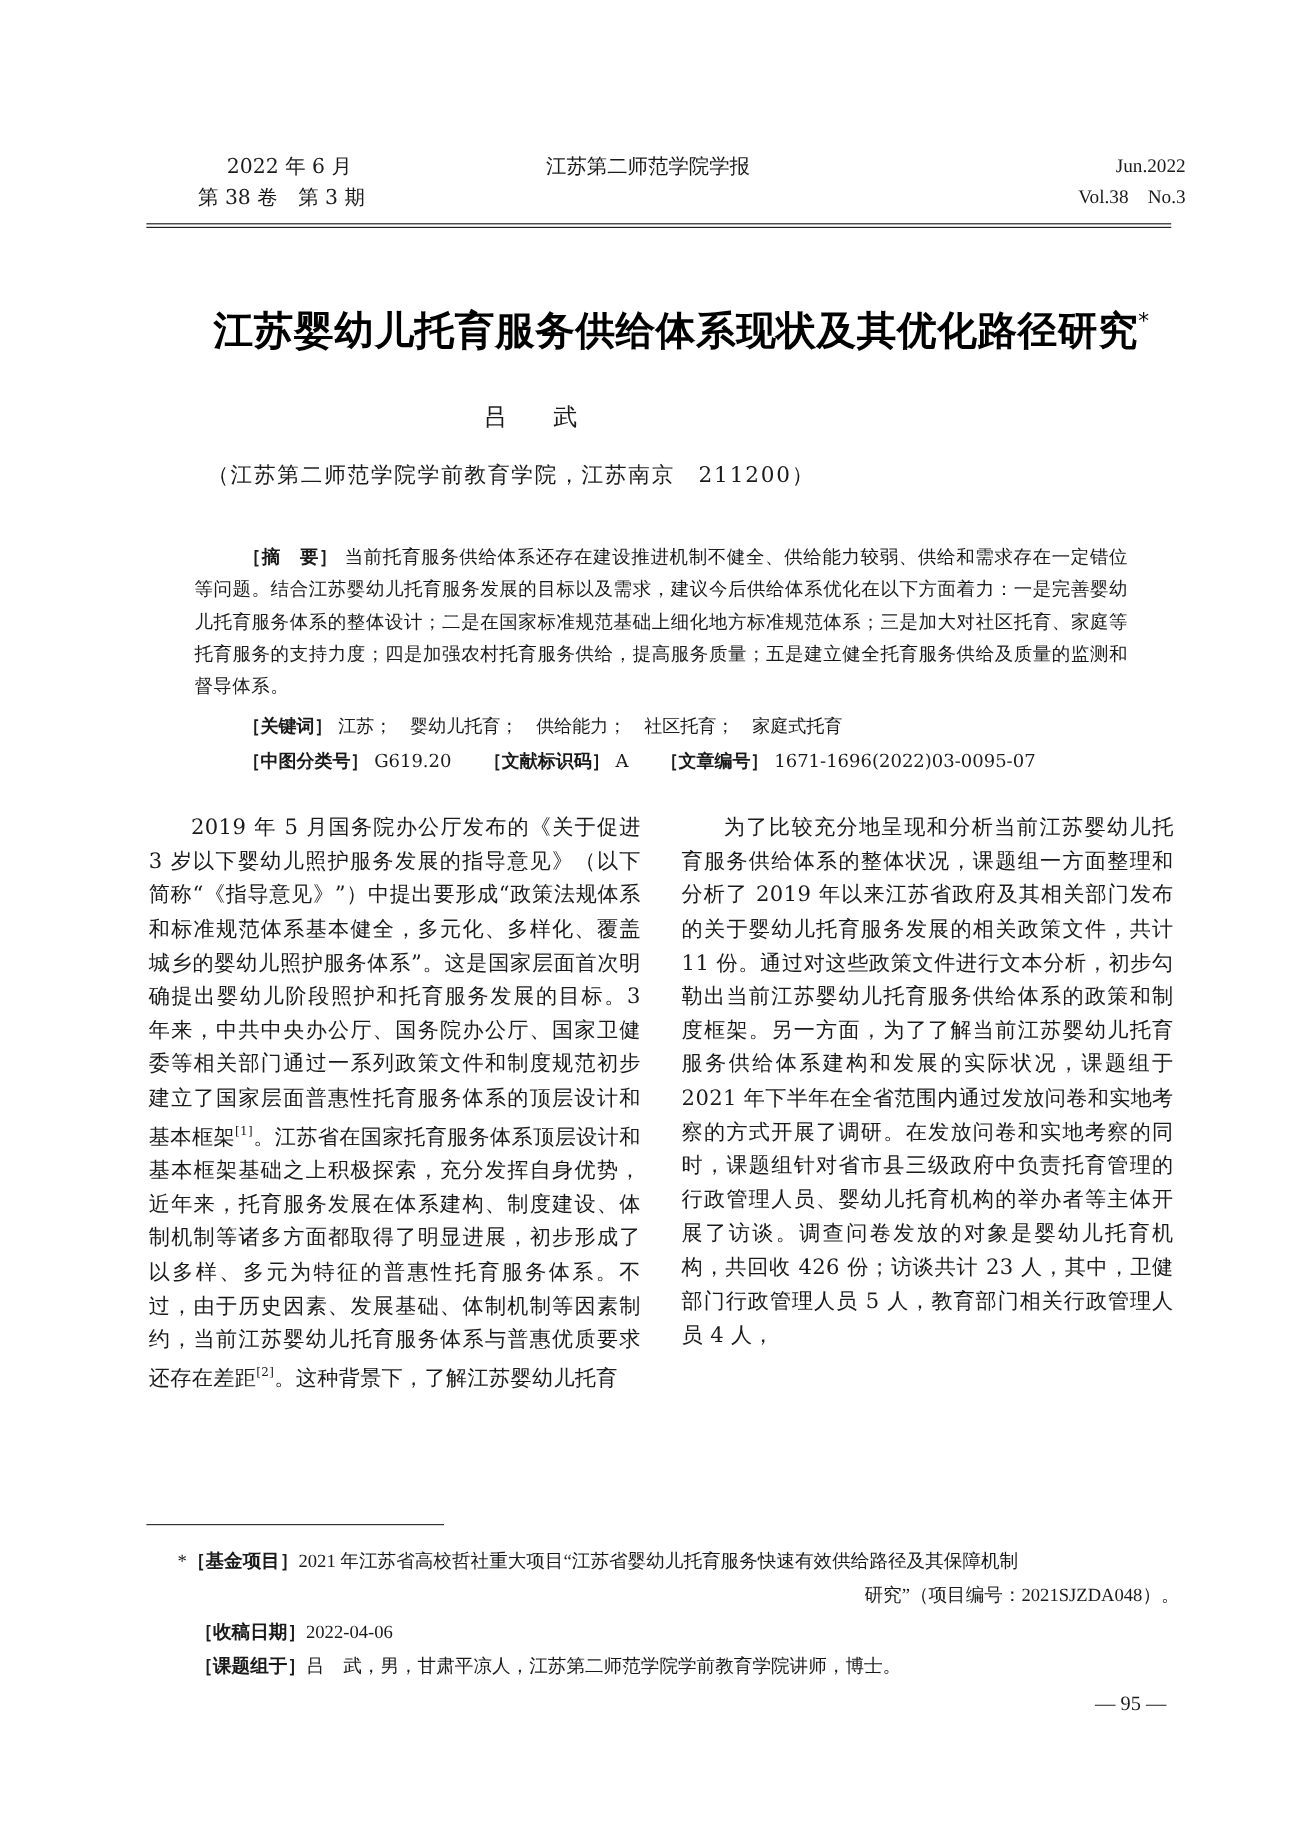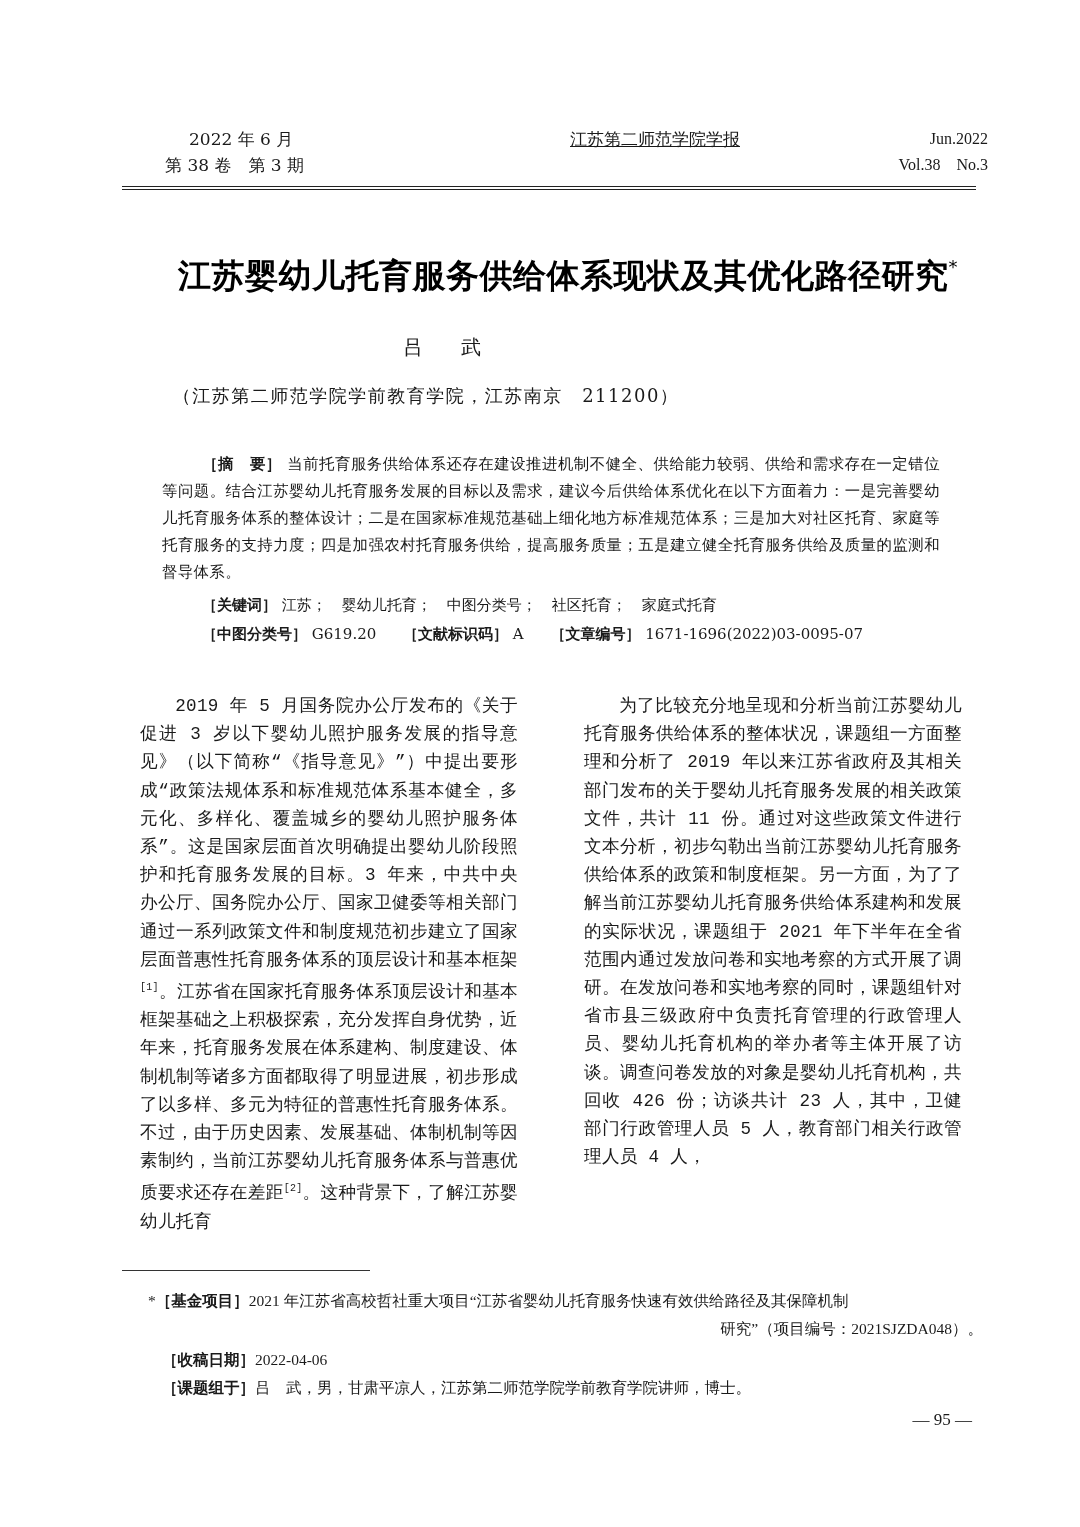--- a/index.html
+++ b/index.html
@@ -2,40 +2,40 @@
 <html><head>
 <meta charset="utf-8">
 <style>
   html, body { margin: 0; padding: 0; background: #ffffff; }
   body { width: 1080px; height: 1527px; position: relative; overflow: hidden;
          font-family: "DejaVu Serif", "Liberation Serif", serif; color: #1a1a1a; }
   .abs { position: absolute; }
   .hdr { font-size: 17px; line-height: 26px; }
   .hdr-left { left: 122px; top: 126px; margin-left: 43px; }
   .hdr-left div:first-child { padding-left: 24px; }
-  .hdr-center { left: 340px; width: 400px; top: 126px; text-align: right; text-decoration: underline; }
+  .hdr-center { left: 340px; width: 400px; top: 126px; text-align: center; }
   .hdr-center .en { font-family: "Liberation Serif", serif; font-size: 15px; }
   .hdr-right { right: 92px; top: 126px; text-align: right; font-family: "Liberation Serif", serif; font-size: 16px; }
   .hdr-rule { left: 122px; width: 854px; top: 186px; height: 4px;
               border-top: 1.5px solid #222; border-bottom: 1px solid #222; box-sizing: border-box; }
   .title { left: 0; width: 1080px; top: 254px; text-align: center; font-family: "DejaVu Sans", sans-serif;
            font-weight: bold; font-size: 33px; letter-spacing: 0.5px; color: #000000; padding-left: 28px; }
   .title sup { font-size: 18px; font-weight: normal; vertical-align: 14px; }
   .author { left: 0; width: 888px; top: 334px; text-align: center; font-size: 20px; letter-spacing: 4px; }
   .author .sp { display: inline-block; width: 34px; }
   .affil { left: 0; width: 852px; top: 384px; text-align: center; font-size: 18px; letter-spacing: 1.5px; }
   .abstract { left: 162px; width: 778px; top: 451px; font-size: 15.4px; line-height: 27px; text-align: justify; letter-spacing: 0.4px; }
   .abstract .label, .meta .label, .foot .label { font-family: "DejaVu Sans", sans-serif; font-weight: bold; }
   .indent { display: inline-block; width: 40px; }
   .meta { left: 202px; width: 740px; font-size: 15px; line-height: 27px; }
   .meta .gap { display: inline-block; width: 22px; }
   .col { width: 410px; font-size: 17.6px; line-height: 28.2px; text-align: justify; letter-spacing: 0.3px; }
   .col-left { left: 124px; top: 676px; }
   .col-right { left: 568px; top: 676px; }
-  .col p { margin: 16px; font-family: Liberation Mono, monospace; }
+  .col p { margin: 0; }
   .col .pi { text-indent: 2em; }
   .col sup { font-size: 10px; vertical-align: 7px; }
   .foot-rule { left: 122px; width: 248px; top: 1270px; height: 0; border-top: 1px solid #333; }
   .foot { font-family: "Liberation Serif", serif; font-size: 15.5px; line-height: 28px; }
   .foot-fund { left: 148px; top: 1287px; width: 835px; }
   .foot-fund .hang { padding-left: 120px; text-align: right; }
   .foot-date { left: 162px; top: 1346px; }
   .foot-author { left: 162px; top: 1374px; }
   .pageno { right: 108px; top: 1410px; font-family: "Liberation Serif", serif; font-size: 17px; }
 </style>
@@ -63,21 +63,21 @@
 </div>
 <div class="abs affil">（江苏第二师范学院学前教育学院，江苏南京　211200）</div>
 
 <div class="abs abstract">
   <span class="indent"></span><span class="label">［摘　要］</span>
   <span>当前托育服务供给体系还存在建设推进机制不健全、供给能力较弱、供给和需求存在一定错位等问题。结合江苏婴幼儿托育服务发展的目标以及需求，建议今后供给体系优化在以下方面着力：一是完善婴幼儿托育服务体系的整体设计；二是在国家标准规范基础上细化地方标准规范体系；三是加大对社区托育、家庭等托育服务的支持力度；四是加强农村托育服务供给，提高服务质量；五是建立健全托育服务供给及质量的监测和督导体系。</span>
 </div>
 
 <div class="abs meta" style="top:592px">
   <span class="label">［关键词］</span>
-  <span>江苏；　婴幼儿托育；　中图分类号；　社区托育；　家庭式托育</span>
+  <span>江苏；　婴幼儿托育；　供给能力；　社区托育；　家庭式托育</span>
 </div>
 <div class="abs meta" style="top:621px">
   <span class="label">［中图分类号］</span>
   <span>G619.20</span><span class="gap"></span>
   <span class="label">［文献标识码］</span>
   <span>A</span><span class="gap"></span>
   <span class="label">［文章编号］</span>
   <span>1671-1696(2022)03-0095-07</span>
 </div>
 

